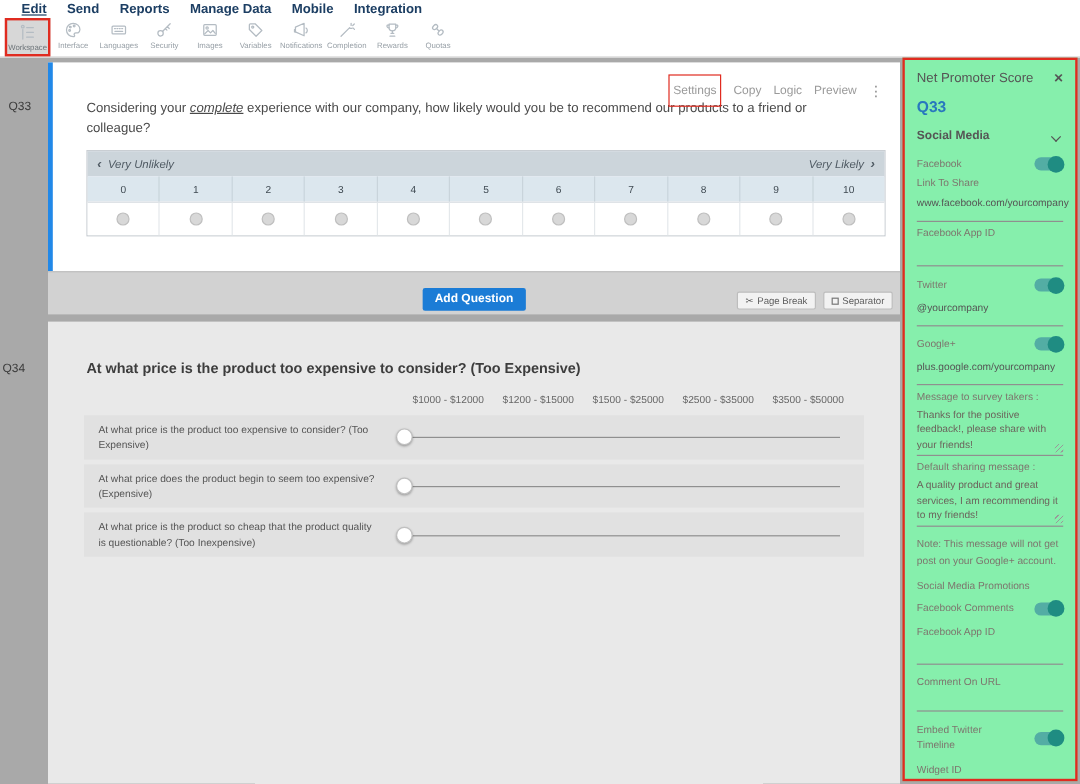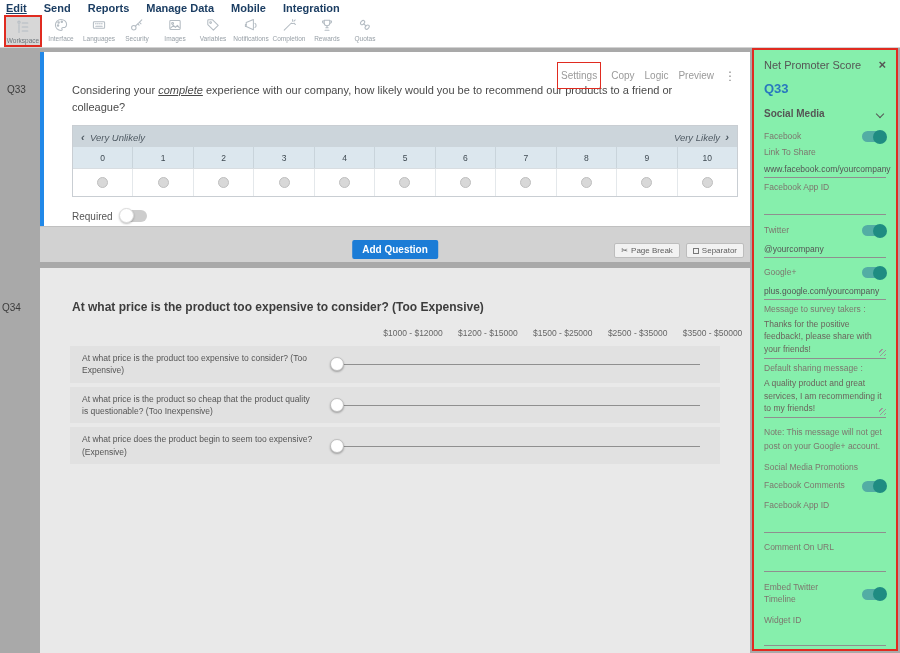--- a/index.html
+++ b/index.html
@@ -1,21 +1,21 @@
 <!DOCTYPE html>
 <html><head>
 <meta charset="utf-8">
 <style>
   * { margin:0; padding:0; box-sizing:border-box; }
   html,body { width:900px; height:653px; overflow:hidden;
     font-family:"Liberation Sans", sans-serif; background:#a9a9a9; }
 
   
   .menubar { position:absolute; top:0; left:0; width:900px; height:15px;
-    background:#ffffff; display:flex; align-items:center; padding-left:6px; gap:17px; z-index:5; }
+    background:#ffffff; display:flex; align-items:center; padding-left:18px; gap:17px; z-index:5; }
   .menubar .mitem { font-size:11px; font-weight:bold; color:#1c3e63; cursor:pointer; white-space:nowrap; }
   .menubar .mitem.active { text-decoration:underline; }
 
   
   .toolbar { position:absolute; top:15px; left:0; width:900px; height:33px;
     background:#ffffff; border-bottom:1px solid #d2d2d2; display:flex; padding-left:4px; z-index:5; }
   .titem { width:38px; height:32px; display:flex; flex-direction:column; align-items:center;
     justify-content:flex-start; padding-top:2px; cursor:pointer; }
   .titem svg { width:16px; height:16px; stroke:#b4bcc3; fill:none; stroke-width:1.3;
     stroke-linecap:round; stroke-linejoin:round; }
@@ -63,21 +63,21 @@
     background:#1b7cd6; color:#ffffff; font-size:10px; font-weight:bold; padding:4px 10px;
     border-radius:2px; cursor:pointer; }
   .band-right { position:absolute; right:6px; top:16px; display:flex; gap:6px; }
   .mini-btn { background:#f2f2f2; border:1px solid #bdbdbd; border-radius:2px; font-size:8px;
     color:#5d5d5d; padding:2px 6px; display:flex; align-items:center; gap:3px; cursor:pointer; }
   .sep-box { width:6px; height:6px; border:1px solid #777; display:inline-block; }
 
   
   .q34-card { position:absolute; left:40px; top:220px; width:710px; height:385px; background:#e9e9e9; }
   .q34-title { margin:32px 0 0 32px; font-size:12px; font-weight:bold; color:#3d3d3d; }
-  .col-head { display:flex; margin-top:14px;padding-left:40px; }
+  .col-head { display:flex; margin-top:14px; }
   .col-head .spacer { width:296px; }
   .col-head .col { width:75px; text-align:center; font-size:8.5px; color:#666; }
   .slider-rows { margin:8px 30px 0 30px; }
   .srow { display:flex; align-items:center; background:#e1e1e1; margin-bottom:4px;
     padding:6px 20px 6px 12px; min-height:32px; }
   .srow .slabel { width:248px; font-size:8.5px; color:#555; line-height:1.45; padding-right:14px; }
   .srow .strack-wrap { flex:1; position:relative; height:14px; }
   .srow .strack { position:absolute; top:7px; left:0; right:0; height:1px; background:#8f8f8f; }
   .srow .shandle { position:absolute; left:0; top:0; width:14px; height:14px; border-radius:50%;
     background:#ffffff; border:1px solid #c0c0c0; box-shadow:0 1px 2px rgba(0,0,0,.3); cursor:pointer; }
@@ -97,21 +97,21 @@
   .chev-down { width:6px; height:6px; border-right:1.4px solid #555; border-bottom:1.4px solid #555;
     transform:rotate(45deg); margin-right:3px; cursor:pointer; }
   .p-row { margin-top:12px; display:flex; justify-content:space-between; align-items:center; }
   .p-label { font-size:8.5px; color:#7d766e; line-height:1.4; }
   .p-sublabel { margin-top:4px; font-size:8.5px; color:#7d766e; }
   .tgl-on { position:relative; width:24px; height:11px; border-radius:6px; background:#53ada4;
     cursor:pointer; flex-shrink:0; }
   .tgl-on .knob { position:absolute; right:-1px; top:-1.5px; width:14px; height:14px;
     border-radius:50%; background:#1f8c82; }
   .p-input { margin-top:7px; font-size:8.5px; color:#555; border-bottom:1px solid #8f8f8f;
-    padding-bottom:3px; cursor:text; }
+    padding-bottom:10px; cursor:text; }
   .p-input.empty { height:16px; }
   .p-ta { margin-top:4px; position:relative; font-size:8.5px; color:#6b645c; line-height:1.5;
     border-bottom:1px solid #8f8f8f; padding-bottom:2px; cursor:text; }
   .p-ta .grip { position:absolute; right:0; bottom:2px; width:7px; height:7px;
     background:repeating-linear-gradient(135deg, transparent 0 2px, #999 2px 3px); }
   .p-note { margin-top:8px; font-size:8.5px; color:#7d766e; line-height:1.6; }
 </style>
 </head>
 <body>
 
@@ -266,26 +266,20 @@
           </div>
         <div class="cell">
             <span class="radio"></span>
           </div>
         <div class="cell">
             <span class="radio"></span>
           </div>
       </div>
     </div>
 
-    <div class="req-row">
-      <span>Required</span>
-      <span class="tgl-off">
-          <span class="knob"></span>
-        </span>
-    </div>
   </div>
 
   <div class="band">
     <span class="add-btn">Add Question</span>
     <div class="band-right">
       <span class="mini-btn">
           <span>✂</span>
           <span>Page Break</span>
         </span>
       <span class="mini-btn">
@@ -309,28 +303,28 @@
 
     <div class="slider-rows">
       <div class="srow">
         <div class="slabel">At what price is the product too expensive to consider? (Too Expensive)</div>
         <div class="strack-wrap">
             <div class="strack"></div>
             <div class="shandle"></div>
           </div>
       </div>
       <div class="srow">
-        <div class="slabel">At what price is the product so cheap that the product quality is questionable? (Too Inexpensive)</div>
+        <div class="slabel">At what price does the product begin to seem too expensive? (Expensive)</div>
         <div class="strack-wrap">
             <div class="strack"></div>
             <div class="shandle"></div>
           </div>
       </div>
       <div class="srow">
-        <div class="slabel">At what price does the product begin to seem too expensive? (Expensive)</div>
+        <div class="slabel">At what price is the product so cheap that the product quality is questionable? (Too Inexpensive)</div>
         <div class="strack-wrap">
             <div class="strack"></div>
             <div class="shandle"></div>
           </div>
       </div>
     </div>
   </div>
 </div>
 
 <div class="panel">

